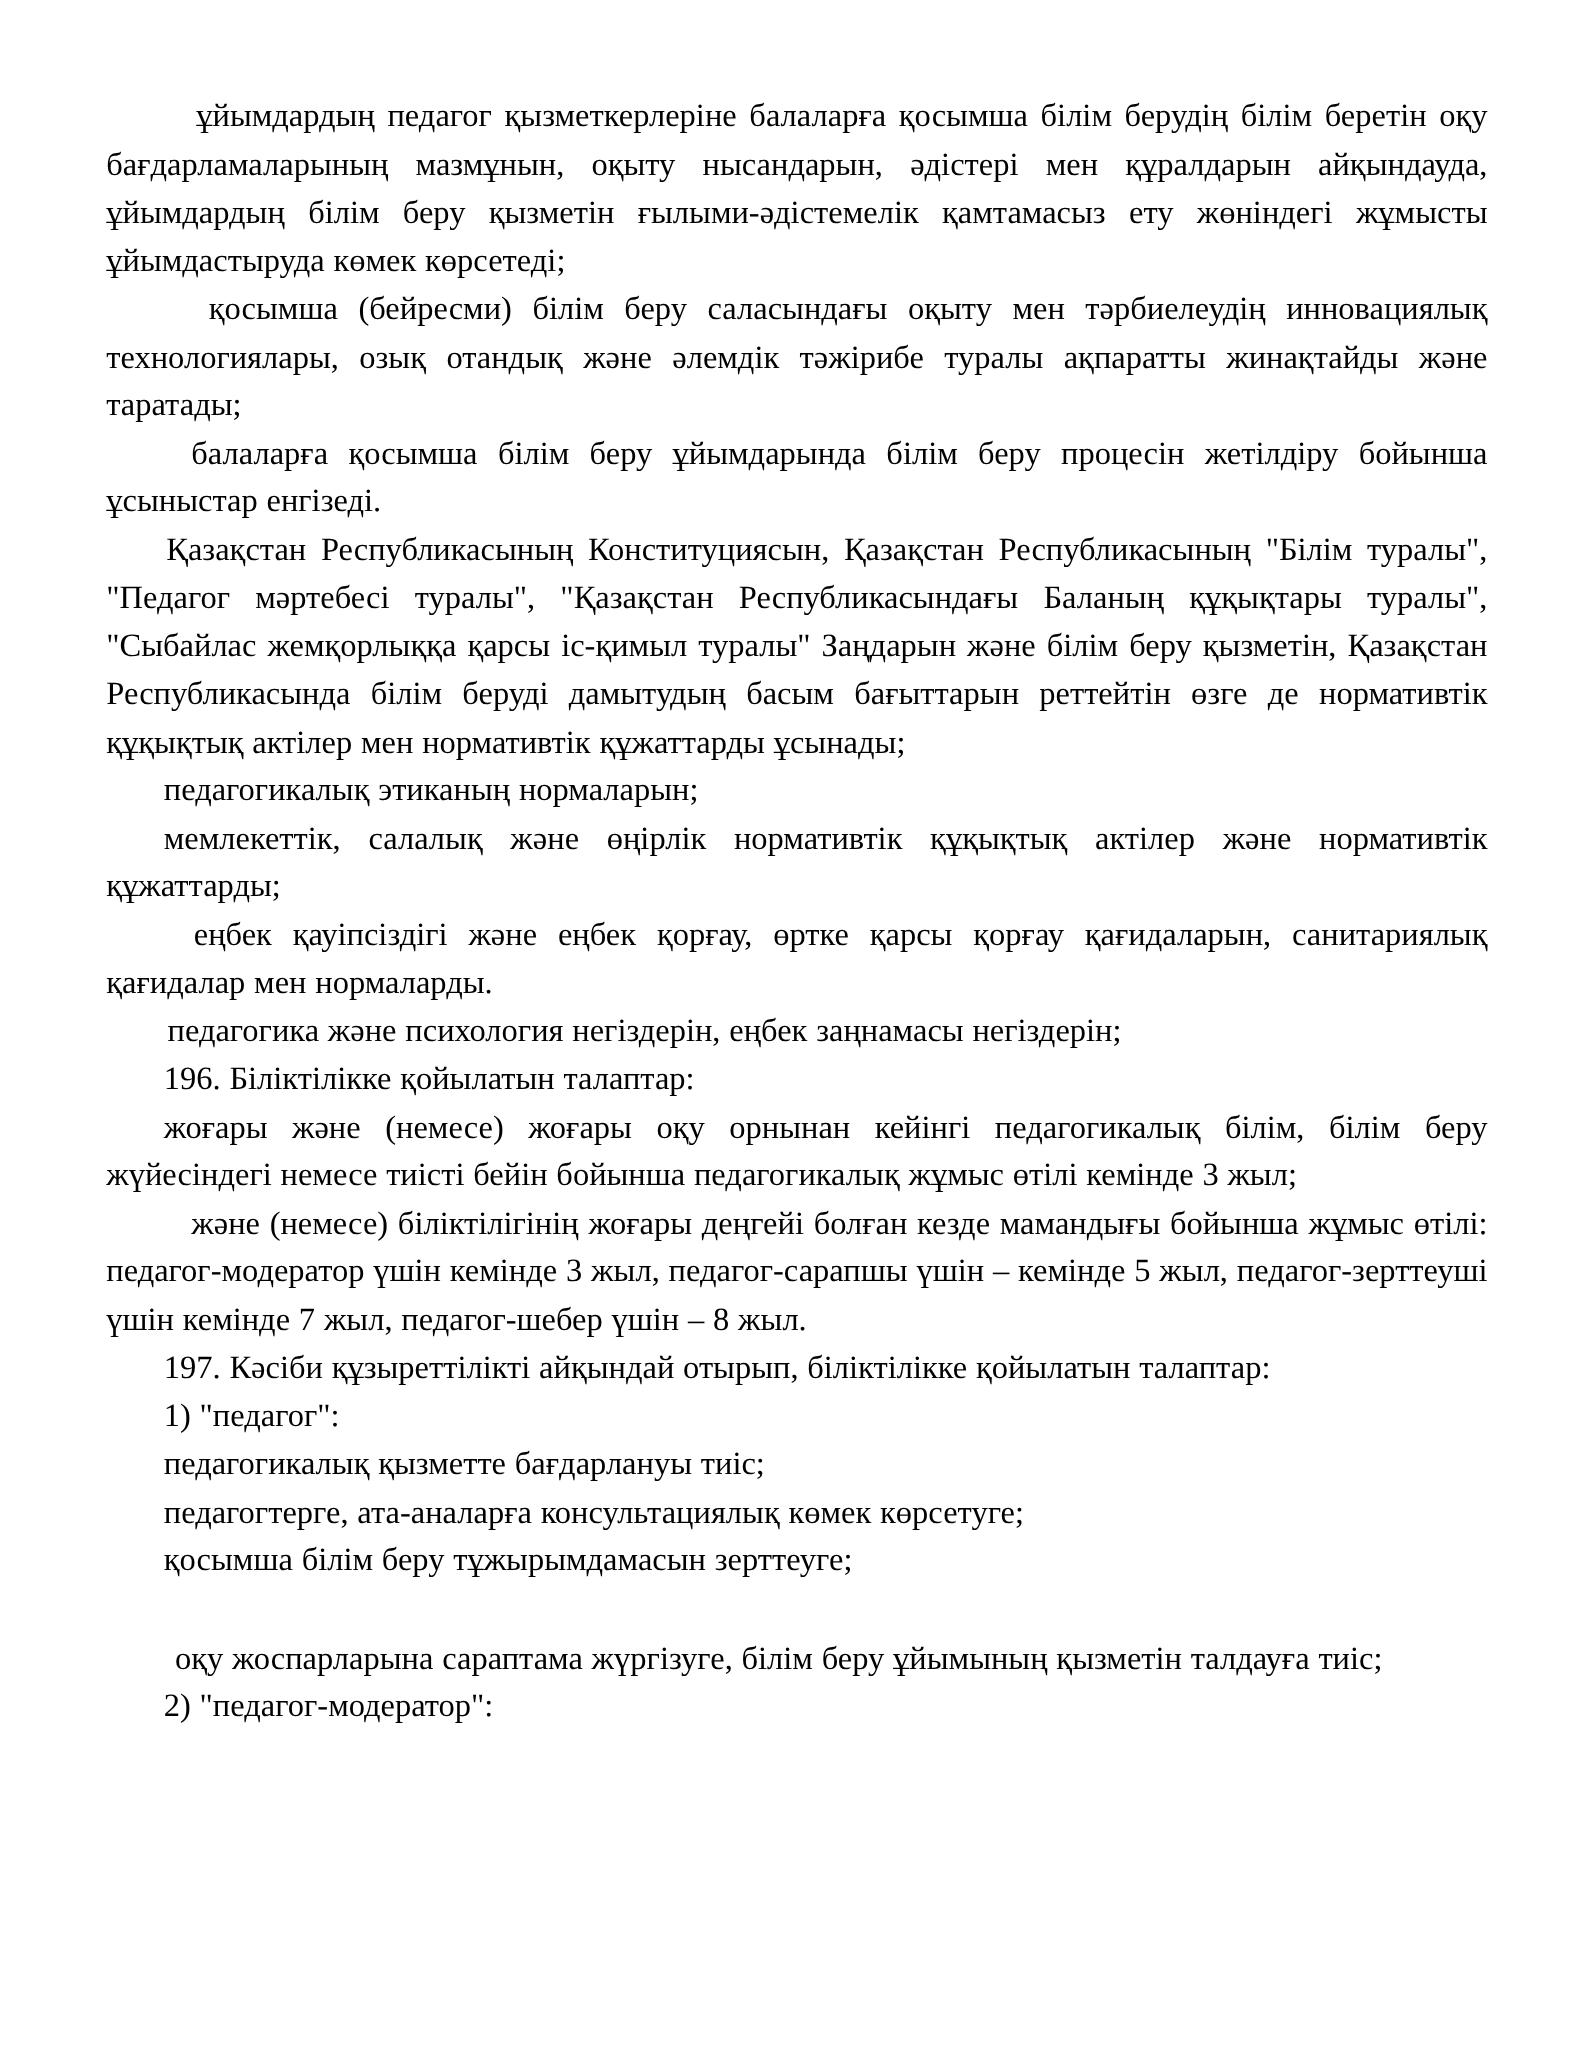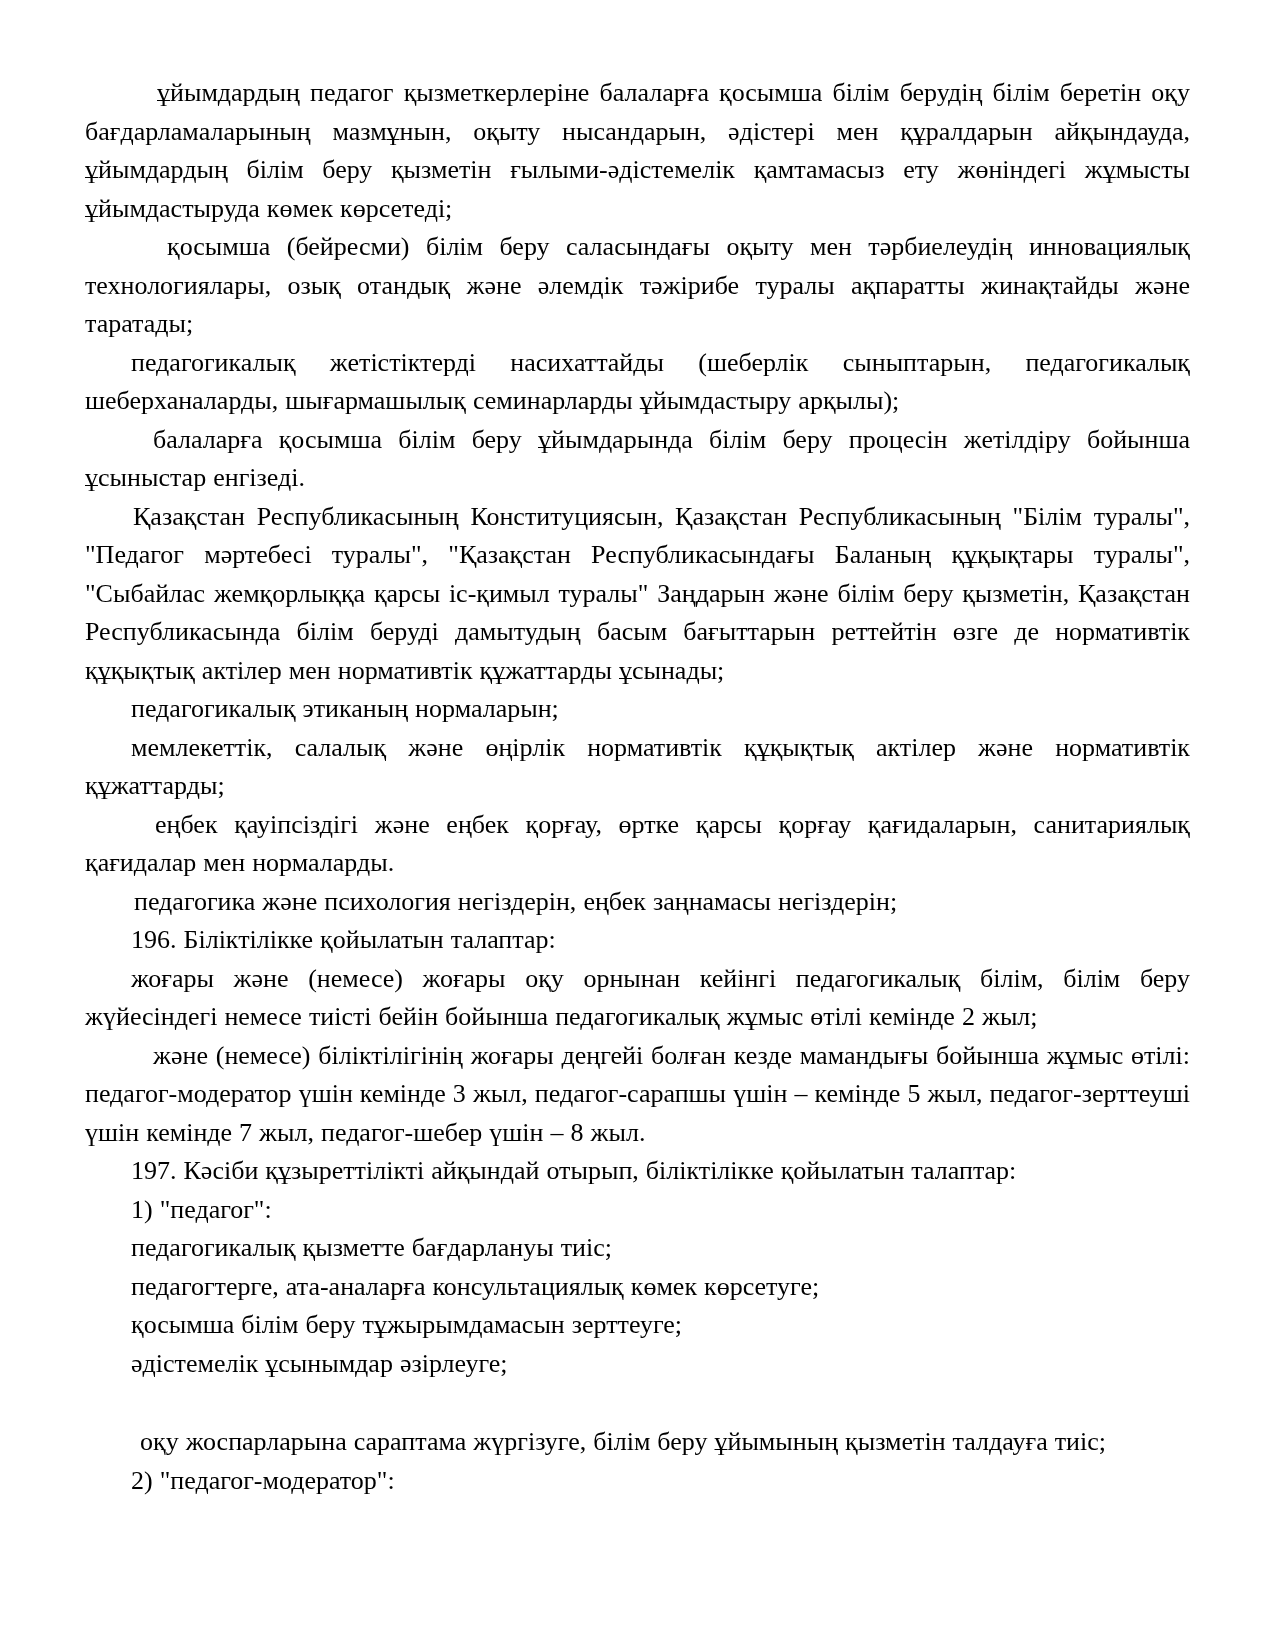--- a/index.html
+++ b/index.html
@@ -31,32 +31,30 @@
     word-spacing: 0.02em;
   }
 </style>
 </head>
 <body>
 
 <div class="page">
   <div class="doc-body">
       <p style="text-indent: 72px;">ұйымдардың педагог қызметкерлеріне балаларға қосымша білім берудің білім беретін оқу бағдарламаларының мазмұнын, оқыту нысандарын, әдістері мен құралдарын айқындауда, ұйымдардың білім беру қызметін ғылыми-әдістемелік қамтамасыз ету жөніндегі жұмысты ұйымдастыруда көмек көрсетеді;</p>
       <p style="text-indent: 82px;">қосымша (бейресми) білім беру саласындағы оқыту мен тәрбиелеудің инновациялық технологиялары, озық отандық және әлемдік тәжірибе туралы ақпаратты жинақтайды және таратады;</p>
-      <p style="text-indent: 46px;">педагогикалық жетістіктерді насихаттайды (шеберлік сыныптарын, педагогикалық шеберханаларды, шығармашылық семинарларды ұйымдастыру арқылы);</p>
       <p style="text-indent: 68px;">балаларға қосымша білім беру ұйымдарында білім беру процесін жетілдіру бойынша ұсыныстар енгізеді.</p>
       <p style="text-indent: 48px;">Қазақстан Республикасының Конституциясын, Қазақстан Республикасының "Білім туралы", "Педагог мәртебесі туралы", "Қазақстан Республикасындағы Баланың құқықтары туралы", "Сыбайлас жемқорлыққа қарсы іс-қимыл туралы" Заңдарын және білім беру қызметін, Қазақстан Республикасында білім беруді дамытудың басым бағыттарын реттейтін өзге де нормативтік құқықтық актілер мен нормативтік құжаттарды ұсынады;</p>
       <p style="text-indent: 46px;">педагогикалық этиканың нормаларын;</p>
       <p style="text-indent: 46px;">мемлекеттік, салалық және өңірлік нормативтік құқықтық актілер және нормативтік құжаттарды;</p>
       <p style="text-indent: 70px;">еңбек қауіпсіздігі және еңбек қорғау, өртке қарсы қорғау қағидаларын, санитариялық қағидалар мен нормаларды.</p>
       <p style="text-indent: 49px;">педагогика және психология негіздерін, еңбек заңнамасы негіздерін;</p>
       <p style="text-indent: 46px;">196. Біліктілікке қойылатын талаптар:</p>
-      <p style="text-indent: 46px;">жоғары және (немесе) жоғары оқу орнынан кейінгі педагогикалық білім, білім беру жүйесіндегі немесе тиісті бейін бойынша педагогикалық жұмыс өтілі кемінде 2 жыл;</p>
+      <p style="text-indent: 46px;">жоғары және (немесе) жоғары оқу орнынан кейінгі педагогикалық білім, білім беру жүйесіндегі немесе тиісті бейін бойынша педагогикалық жұмыс өтілі кемінде 3 жыл;</p>
       <p style="text-indent: 68px;">және (немесе) біліктілігінің жоғары деңгейі болған кезде мамандығы бойынша жұмыс өтілі: педагог-модератор үшін кемінде 3 жыл, педагог-сарапшы үшін – кемінде 5 жыл, педагог-зерттеуші үшін кемінде 7 жыл, педагог-шебер үшін – 8 жыл.</p>
       <p style="text-indent: 46px;">197. Кәсіби құзыреттілікті айқындай отырып, біліктілікке қойылатын талаптар:</p>
       <p style="text-indent: 46px;">1) "педагог":</p>
       <p style="text-indent: 46px;">педагогикалық қызметте бағдарлануы тиіс;</p>
       <p style="text-indent: 46px;">педагогтерге, ата-аналарға консультациялық көмек көрсетуге;</p>
       <p style="text-indent: 46px;">қосымша білім беру тұжырымдамасын зерттеуге;</p>
-      <p style="text-indent: 46px;">әдістемелік ұсынымдар әзірлеуге;</p>
       <p style="text-indent: 55px; margin-top: 40px;">оқу жоспарларына сараптама жүргізуге, білім беру ұйымының қызметін талдауға тиіс;</p>
       <p style="text-indent: 46px;">2) "педагог-модератор":</p>
     </div>
 </div>
 
 </body></html>

